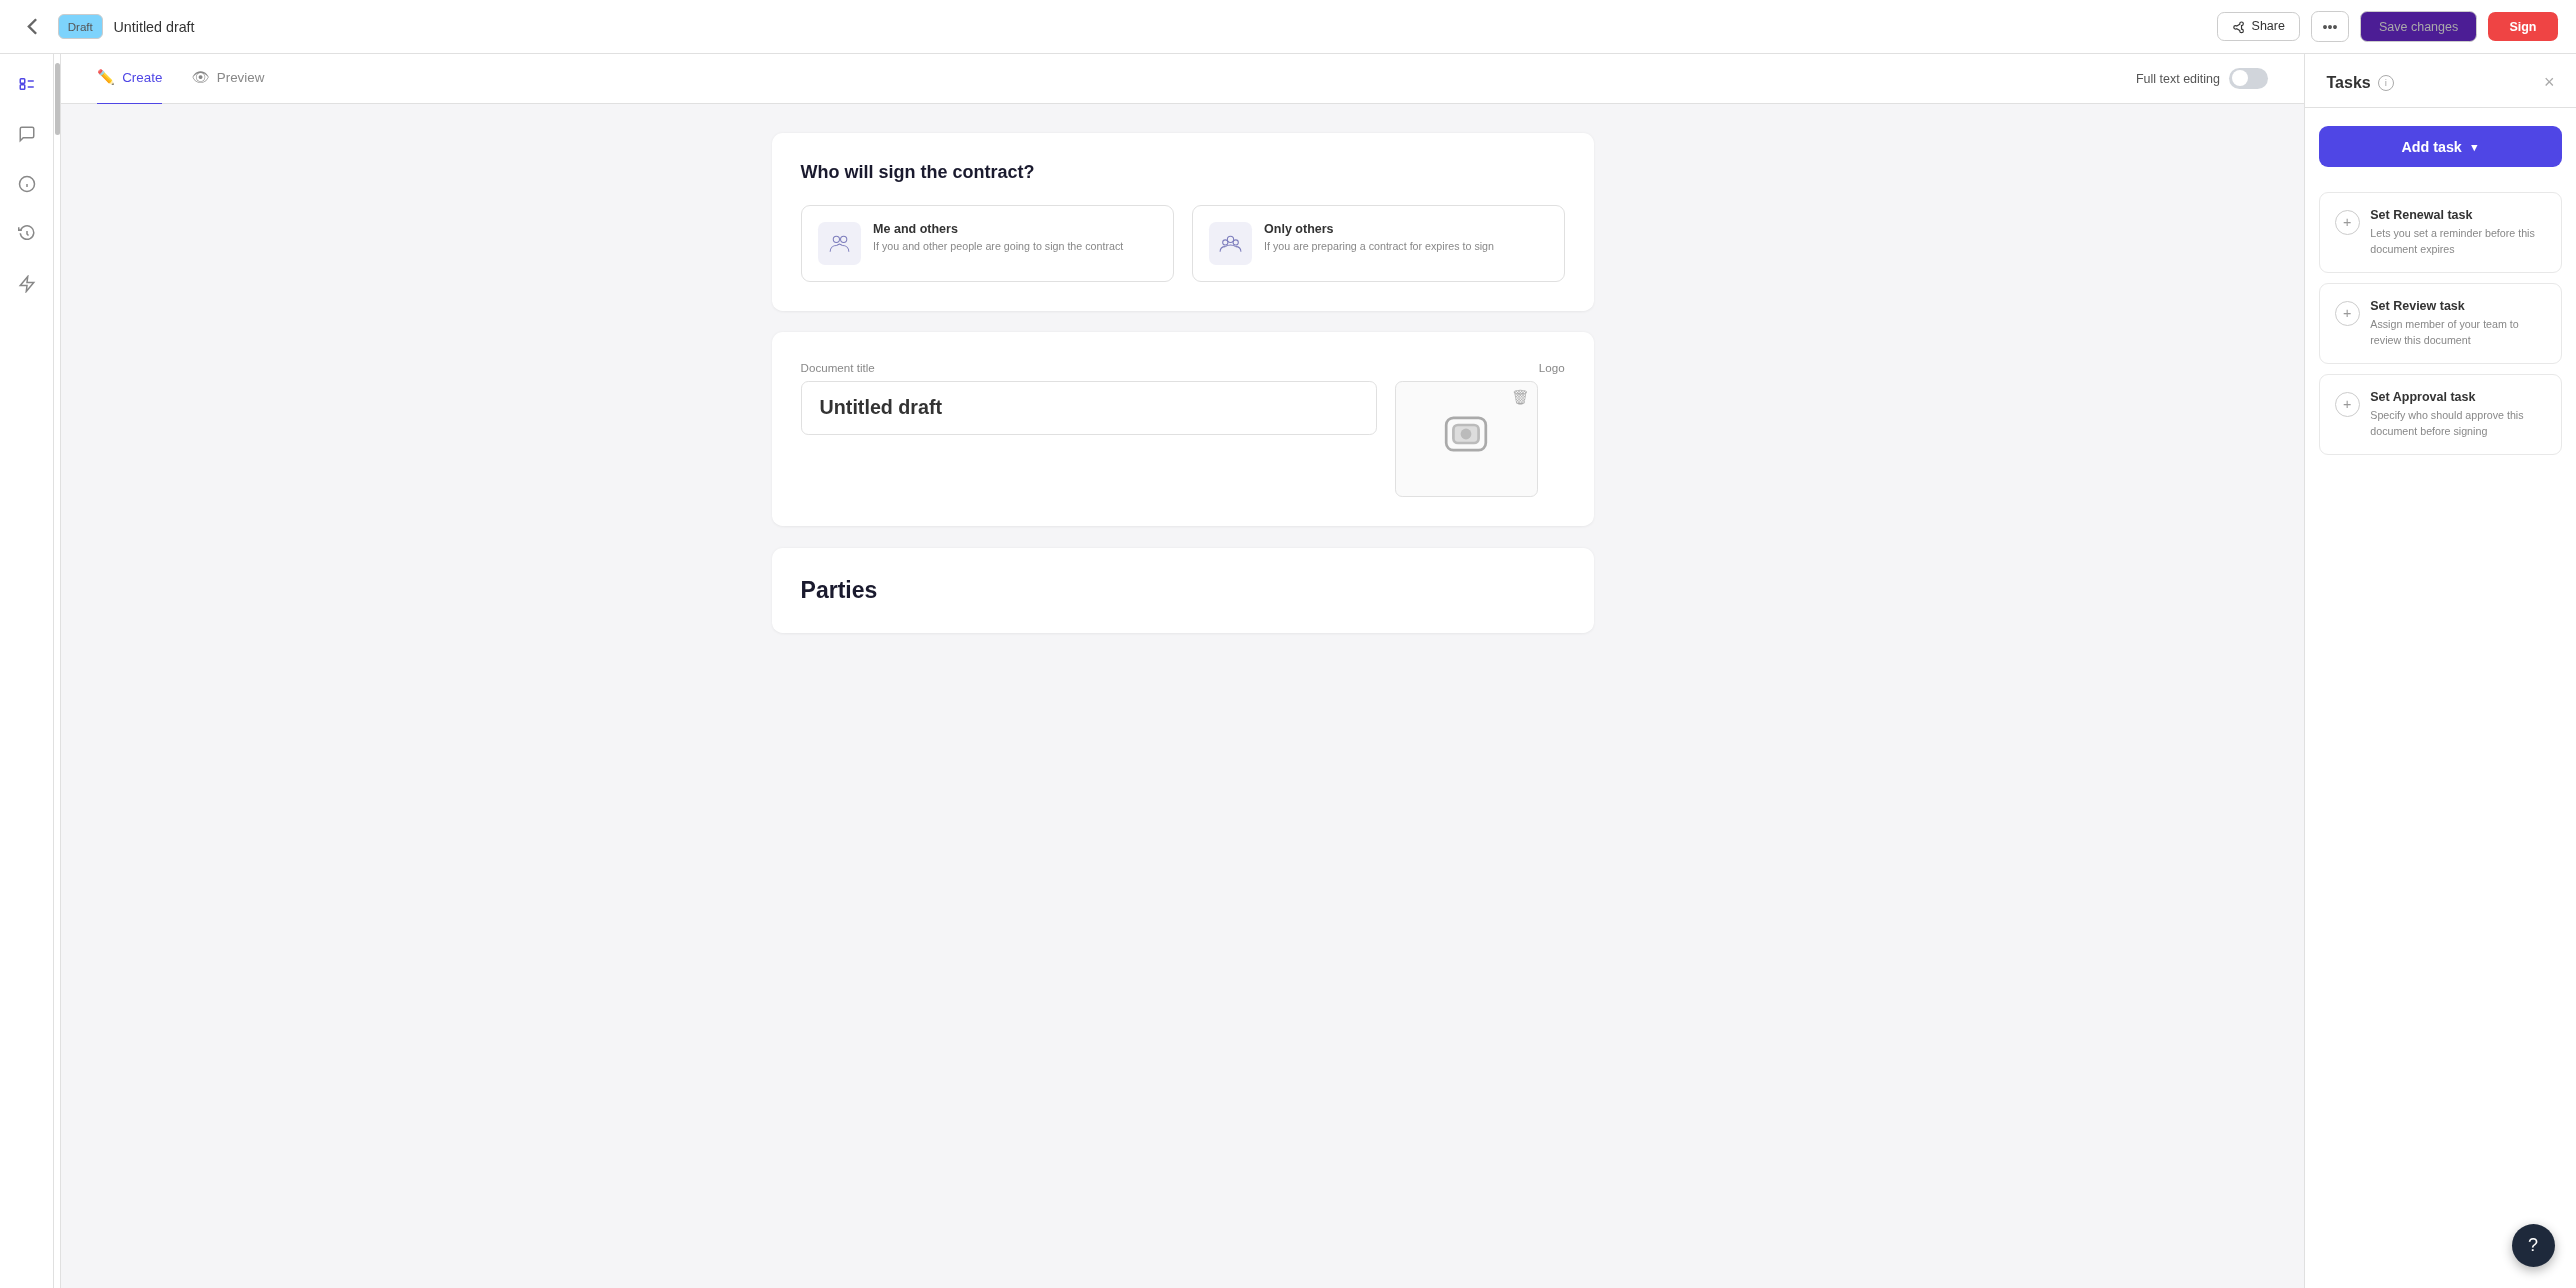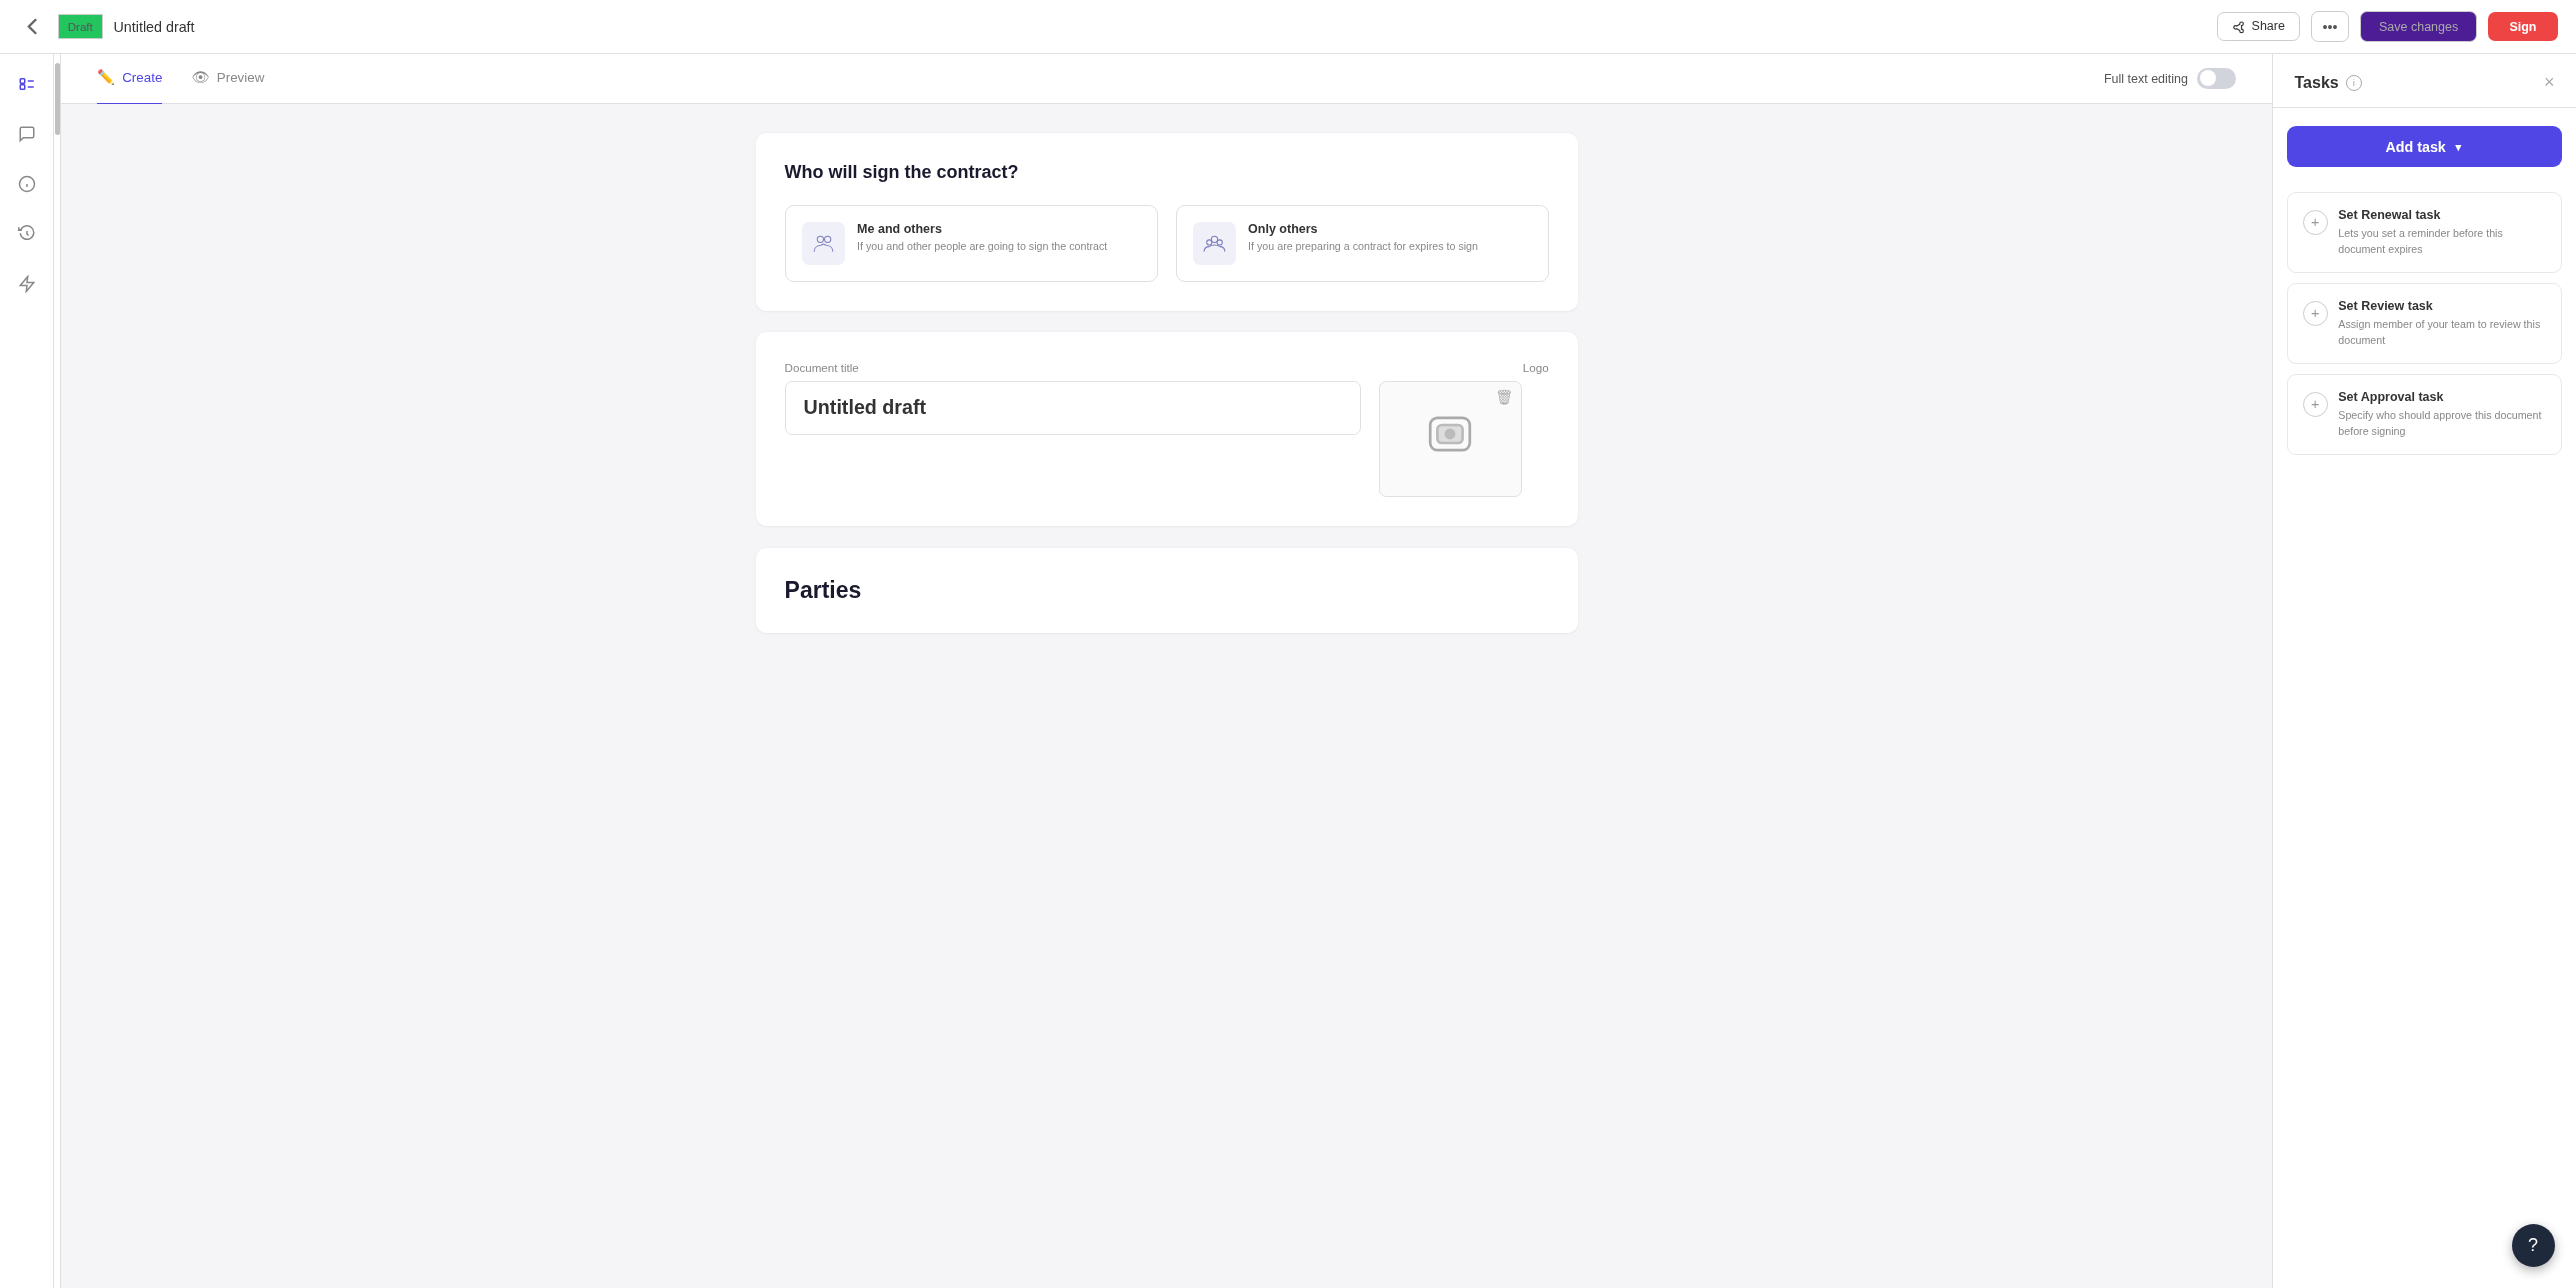--- a/index.html
+++ b/index.html
@@ -11,22 +11,22 @@
       background: #fff; border-bottom: 0.9px solid #e0e0e0;
       padding: 0 18px; height: 54px; position: fixed; top: 0; left: 0; right: 0; z-index: 100;
     }
     .header-left { display: flex; align-items: center; gap: 10.7px; }
     .back-btn {
       width: 29px; height: 29px; border: none; background: none;
       cursor: pointer; display: flex; align-items: center; justify-content: center;
       color: #666; font-size: 16px;
     }
     .draft-badge {
-      border: 0.9px solid #ccc; border-radius: 1px; padding: 5px 9px;
-      font-size: 11.6px; color: #555; background: #22c55e;
+      border: 0.9px solid #ccc; border-radius: 6px; padding: 5px 9px;
+      font-size: 11.6px; color: #555; background: #7dd3fc;
     }
     .doc-title {
       font-size: 14.3px; font-weight: 500; color: #333;
     }
     .header-right { display: flex; align-items: center; gap: 10.7px; }
     .share-btn {
       display: flex; align-items: center; gap: 5.4px;
       border: 0.9px solid #ccc; border-radius: 7.2px; padding: 6.3px 14.3px;
       background: #fff; cursor: pointer; font-size: 12.5px; color: #333;
     }
@@ -144,21 +144,21 @@
     .logo-delete {
       position: absolute; top: 7.2px; right: 7.2px; color: #aaa; cursor: pointer; font-size: 14.3px;
     }
     .logo-icon { font-size: 43px; color: #aaa; }
 
     
     .parties-title { font-size: 23px; font-weight: 700; color: #1a1a2e; }
 
     
     .right-panel {
-      width: 304px; background: #fff; border-left: 0.9px solid #e0e0e0;
+      width: 272px; background: #fff; border-left: 0.9px solid #e0e0e0;
       display: flex; flex-direction: column; overflow-y: auto;
     }
     .panel-header {
       display: flex; align-items: center; justify-content: space-between;
       padding: 18px 21.5px 14.3px; border-bottom: 0.9px solid #e0e0e0;
     }
     .panel-title-row { display: flex; align-items: center; gap: 7.2px; }
     .panel-title { font-size: 16px; font-weight: 600; color: #333; }
     .info-icon {
       width: 16px; height: 16px; border-radius: 50%; border: 1.3px solid #aaa;

